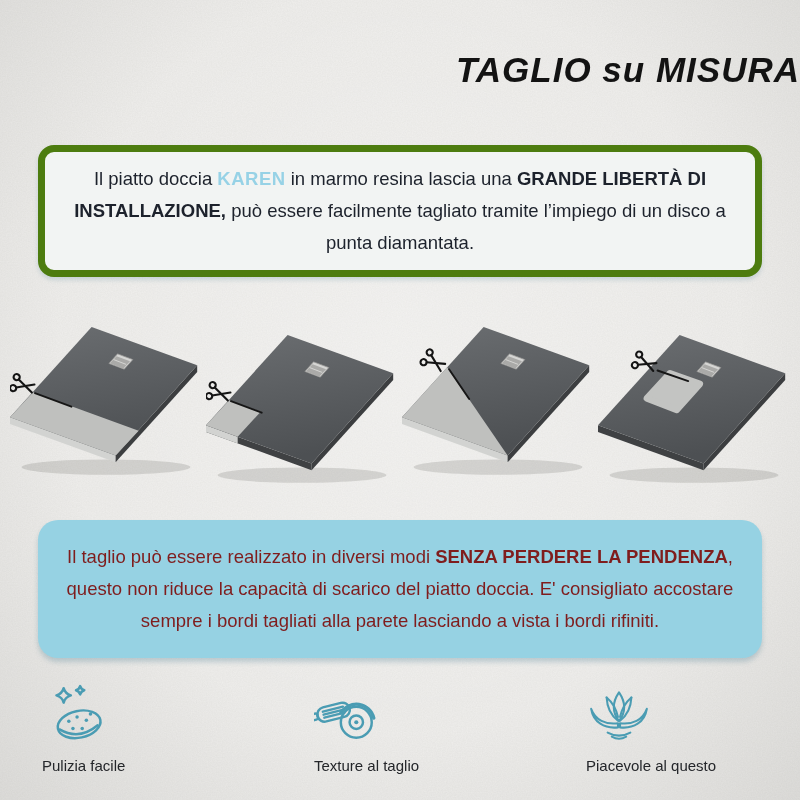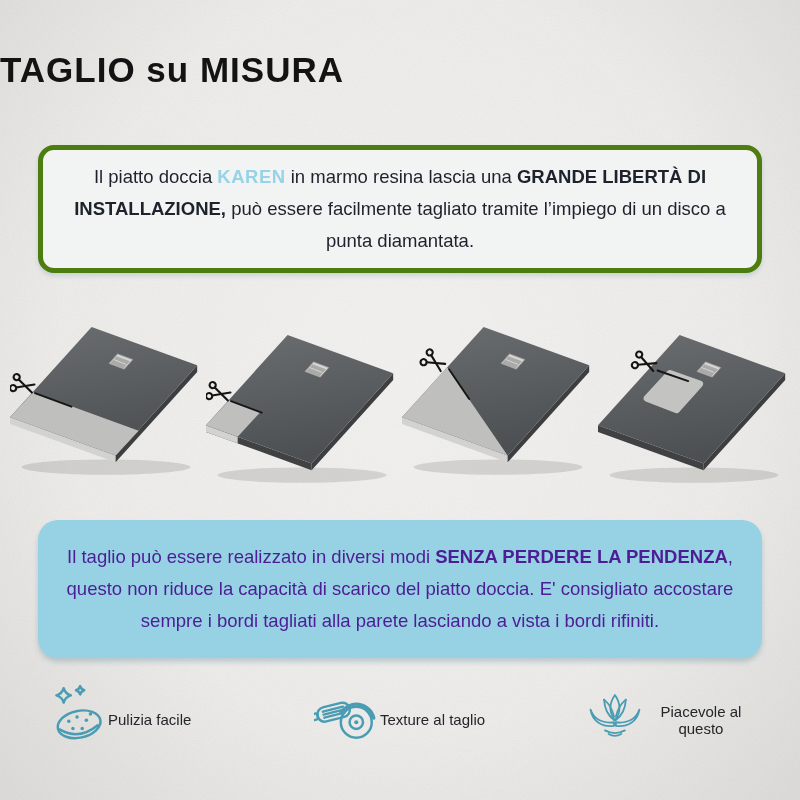--- a/index.html
+++ b/index.html
@@ -8,58 +8,58 @@
     position:relative;width:800px;height:800px;
     background:#efeeec;
     font-family:"Liberation Sans","DejaVu Sans",sans-serif;
     color:#1b2029;
   }
   .texture{position:absolute;inset:0;pointer-events:none;}
   .vignette{position:absolute;inset:0;pointer-events:none;
     background:radial-gradient(ellipse at 50% 45%, rgba(255,255,255,0.25) 0%, rgba(0,0,0,0) 60%, rgba(90,90,85,0.12) 100%);}
   .title{
     position:absolute;top:50px;left:0;width:100%;
-    text-align:left;margin:0;
-    font-size:35px;font-weight:bold;
+    text-align:right;margin:0;
+    font-size:35px;font-weight:bold;font-style:italic;
     letter-spacing:1px;color:#131313;
   }
   .info-box{
     position:absolute;left:38px;right:38px;
     display:flex;align-items:center;justify-content:center;
     text-align:center;
     font-size:18.5px;line-height:1.72;
   }
   .box1{
     top:145px;height:118px;
     background:#f2f4f3;
-    border:5px solid #4d7c0f;border-radius:16px;
+    border:7px solid #4d7c0f;border-radius:16px;
     box-shadow:0 3px 4px rgba(110,155,170,0.28);
     padding:0 22px;color:#1d222c;
   }
   .box2{
     top:520px;height:138px;
     background:#96d2e3;border-radius:20px;
     box-shadow:0 4px 5px rgba(80,130,150,0.30);
-    padding:0 22px;color:#4c1d95;
+    padding:0 22px;color:#7f1d1d;
   }
   .info-box p{margin:0;}
   .b{font-weight:bold;}
   .accent{color:#97d2e6;font-weight:bold;letter-spacing:0.5px;}
   .trays{
     position:absolute;top:312px;left:10px;width:780px;height:180px;
     display:flex;justify-content:space-between;
   }
   .tray{width:192px;height:172px;}
   .tray.low{margin-top:8px;}
   .features{
     position:absolute;top:682px;left:42px;right:42px;
     display:flex;justify-content:space-between;
   }
   .feature{
-    width:172px;display:flex;flex-direction:row;align-items:center;
+    width:172px;display:flex;flex-direction:column;align-items:flex-start;
   }
   .feature svg{width:66px;height:66px;}
   .feature .label{
     margin-top:9px;font-size:15px;font-weight:500;color:#24262a;text-align:center;
   }
 </style>
 </head>
 <body>
 
 <div class="page">

